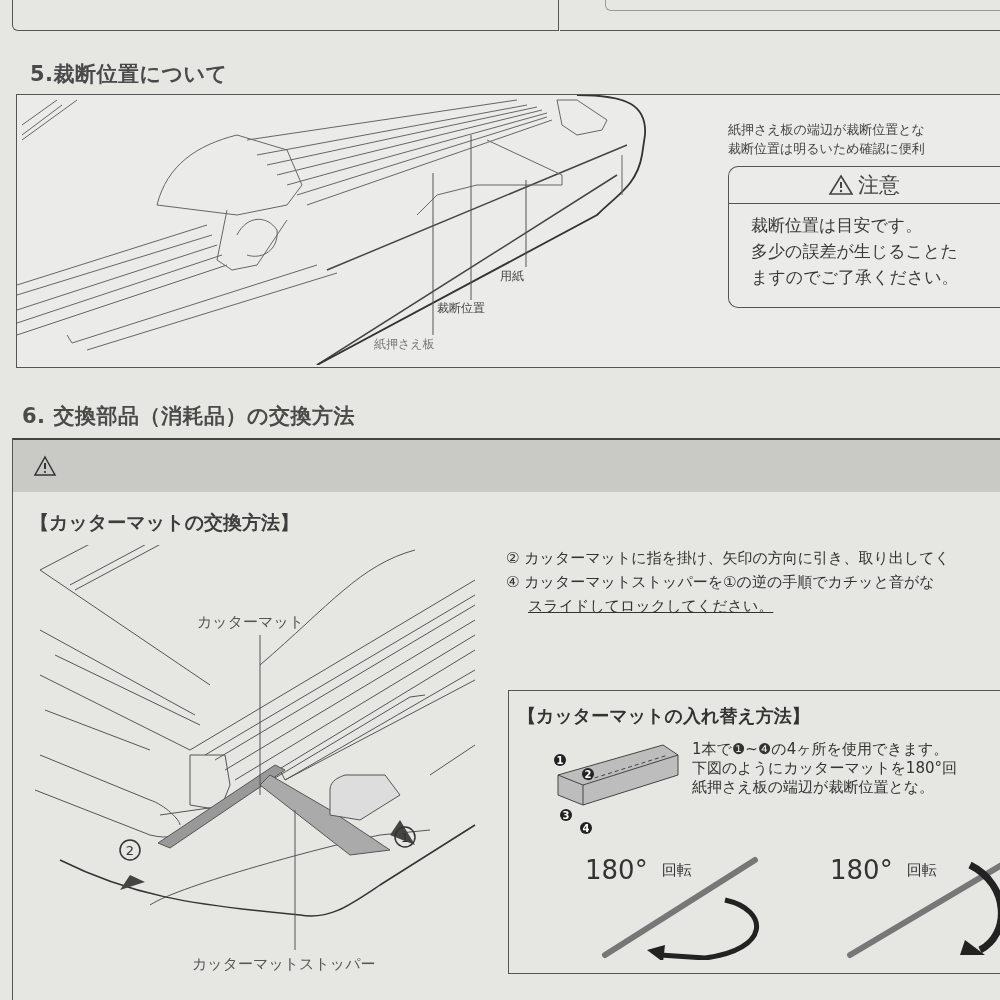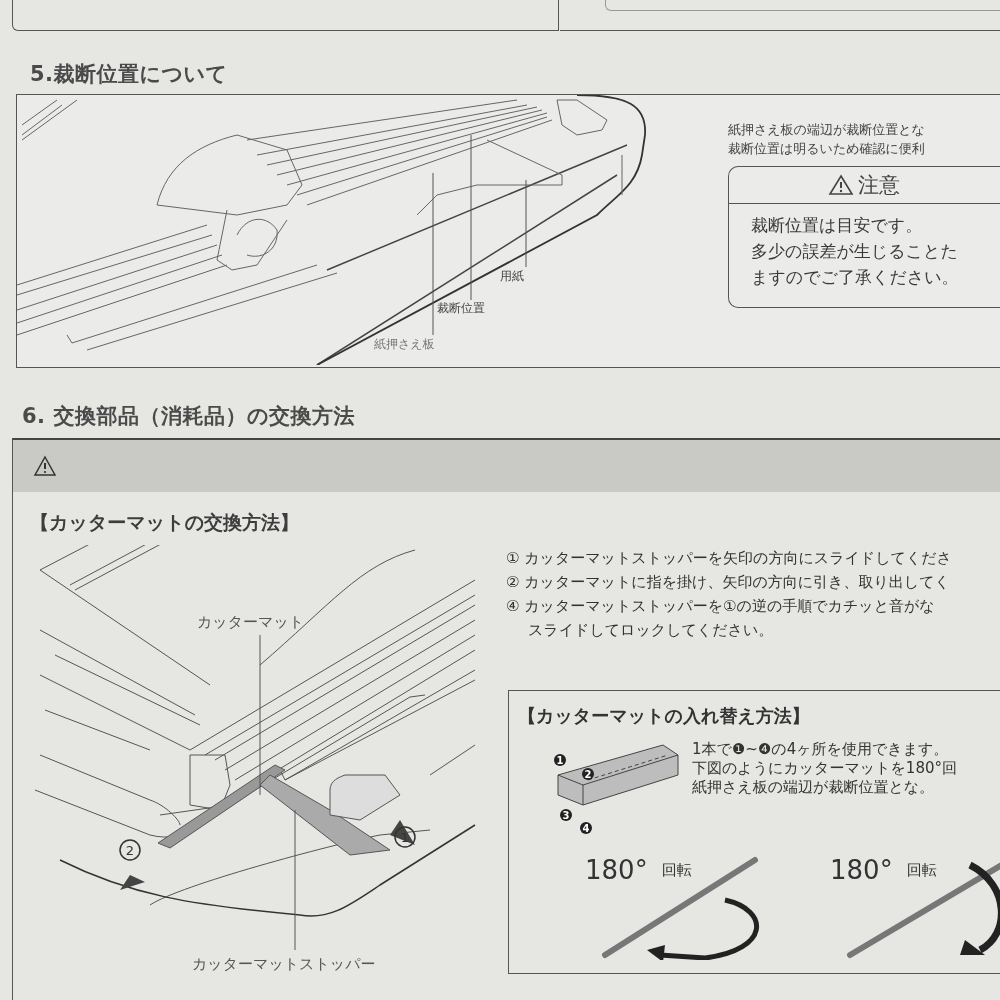--- a/index.html
+++ b/index.html
@@ -61,21 +61,21 @@
     font-weight: bold; font-size: 17px; color: #333;
   }
 
   .sub-title { left: 30px; top: 510px; font-weight: bold; font-size: 19px; color: #3d3d3d; }
   .sec6-illus { left: 30px; top: 545px; width: 460px; height: 440px; }
   .lbl-mat { left: 197px; top: 613px; font-size: 15px; color: #555; }
   .lbl-stopper { left: 192px; top: 955px; font-size: 15px; color: #555; }
 
   .steps { left: 506px; top: 546px; font-size: 15px; line-height: 24px; color: #333; white-space: nowrap; }
   .steps .step { display: block; }
-  .steps .cont { display: block; padding-left: 22px; }
+  .steps .cont { display: block; padding-left: 22px; text-decoration: underline; }
 
   .swap-box {
     left: 508px; top: 690px; width: 500px; height: 282px;
     border: 1.5px solid #555; border-right: none;
   }
   .swap-title { left: 518px; top: 704px; font-weight: bold; font-size: 18px; color: #333; }
   .swap-desc { left: 692px; top: 740px; font-size: 15px; line-height: 19px; color: #333; white-space: nowrap; }
   .swap-mat { left: 548px; top: 740px; width: 140px; height: 100px; }
   .rot-label { font-size: 26px; color: #333; }
   .rot-label small { font-size: 15px; margin-left: 14px; vertical-align: 4px; }
@@ -178,21 +178,20 @@
   <line x1="265" y1="265" x2="265" y2="405" stroke="#555"></line>
   <circle cx="100" cy="305" r="10" fill="none" stroke="#333" stroke-width="1.5"></circle>
   <text x="100" y="310" font-size="13" text-anchor="middle" fill="#333">2</text>
   <circle cx="375" cy="292" r="10" fill="none" stroke="#333" stroke-width="1.5"></circle>
   <text x="375" y="297" font-size="13" text-anchor="middle" fill="#333">1</text>
 </svg>
 <div class="abs lbl-mat">カッターマット</div>
 <div class="abs lbl-stopper">カッターマットストッパー</div>
 
 <div class="abs steps">
-  <span class="step">① カッターマットストッパーを矢印の方向にスライドしてくださ</span>
   <span class="step">② カッターマットに指を掛け、矢印の方向に引き、取り出してく</span>
   <span class="step">④ カッターマットストッパーを①の逆の手順でカチッと音がな</span>
   <span class="cont">スライドしてロックしてください。</span>
 </div>
 
 <div class="abs swap-box"></div>
 <div class="abs swap-title">【カッターマットの入れ替え方法】</div>
 
 <svg class="abs swap-mat" viewBox="0 0 140 100">
   <path d="M10 35 L115 5 L130 15 L130 35 L35 65 L10 55 Z" fill="#bdbdbd" stroke="#444"></path>

